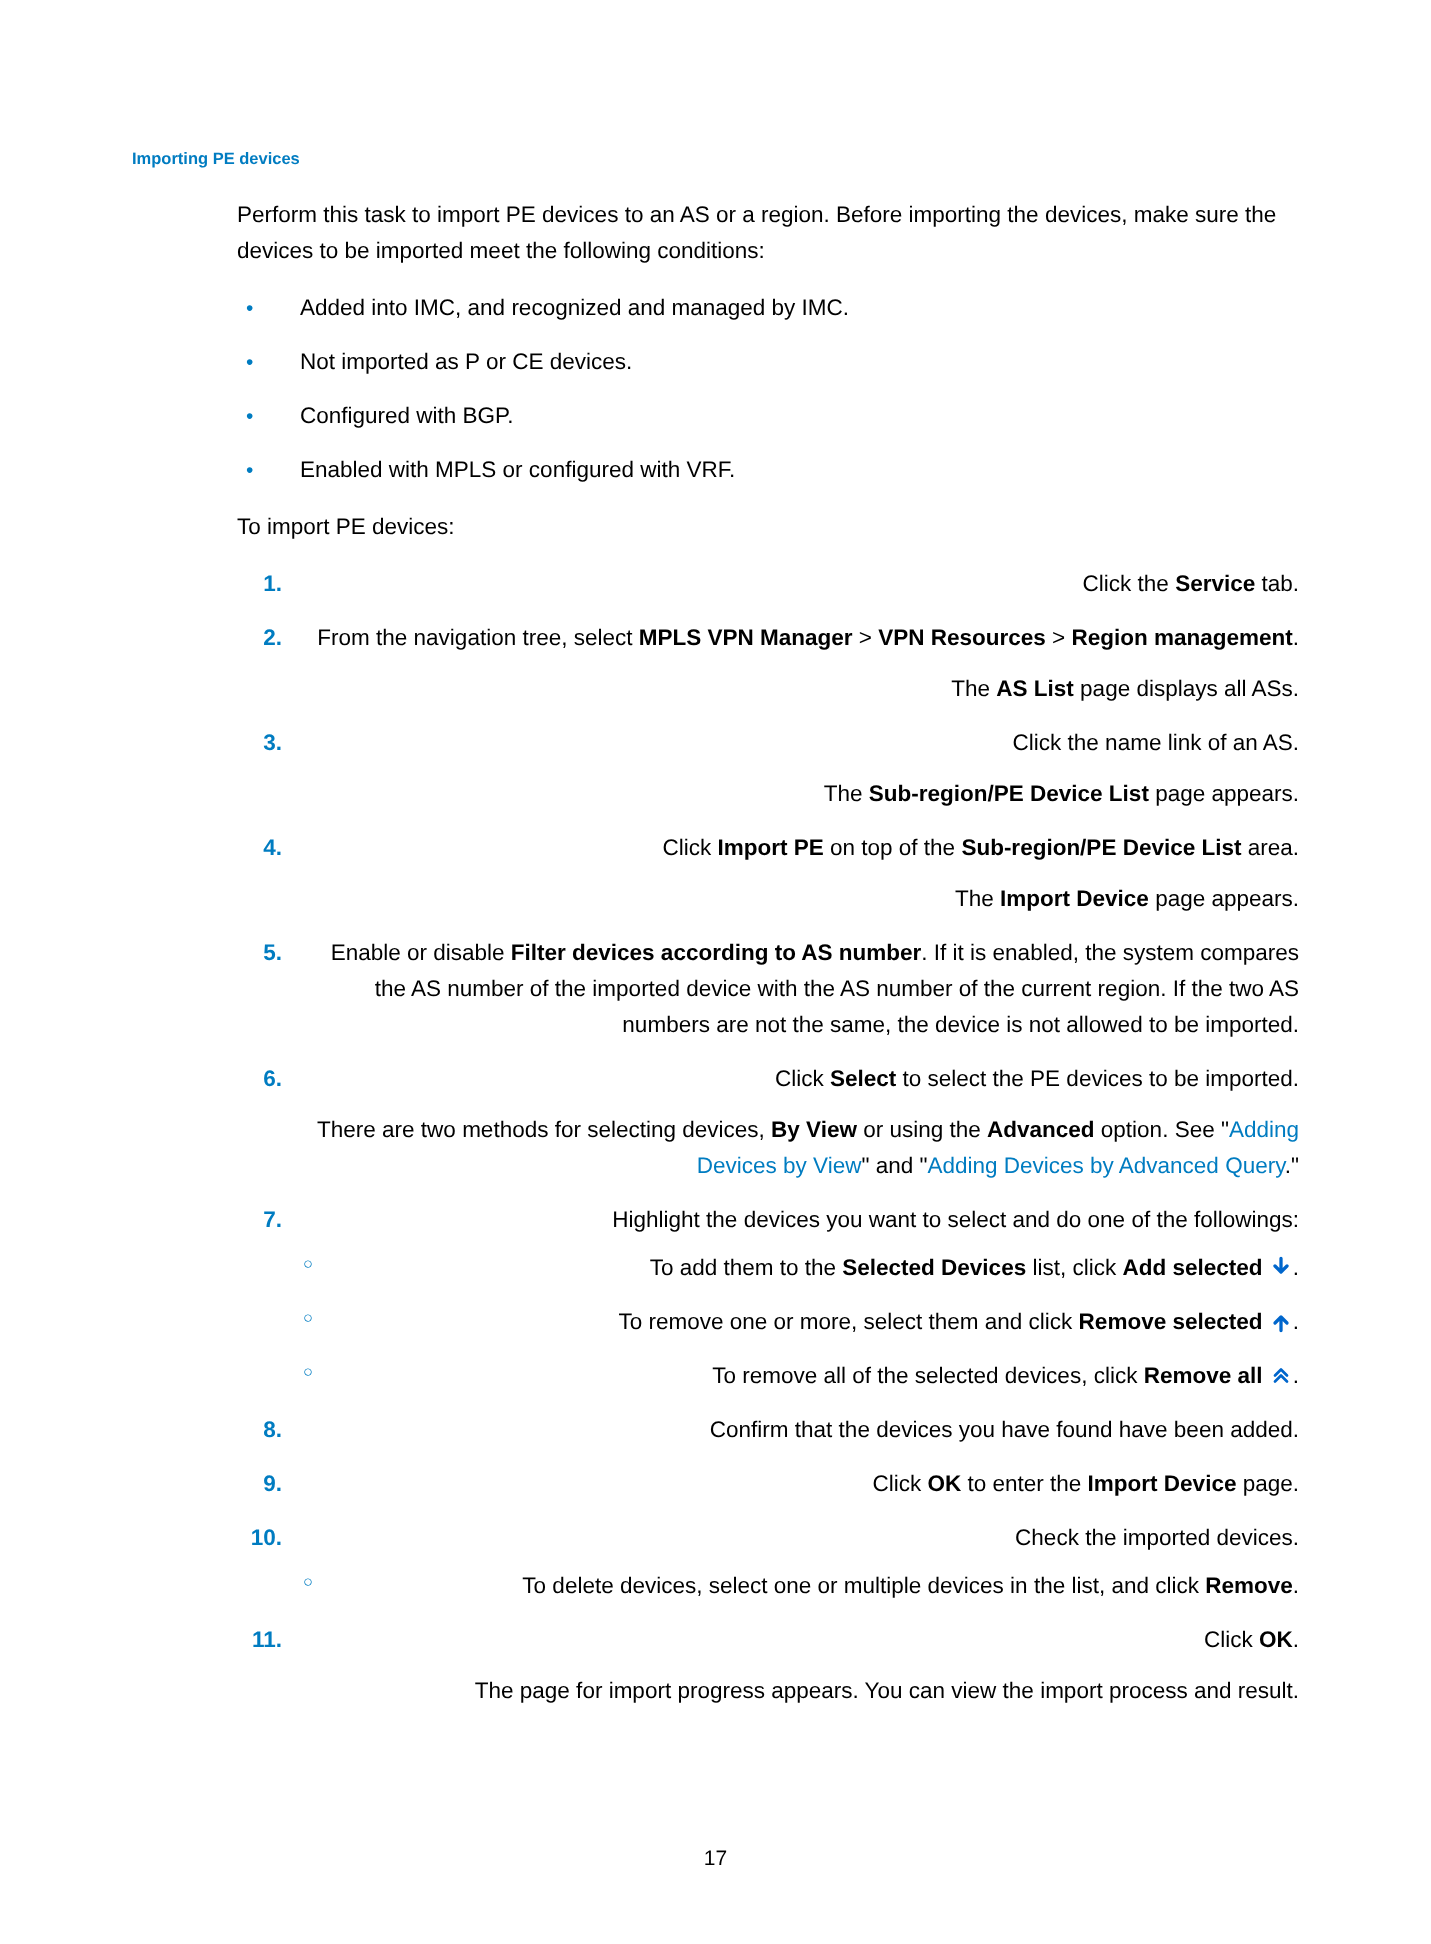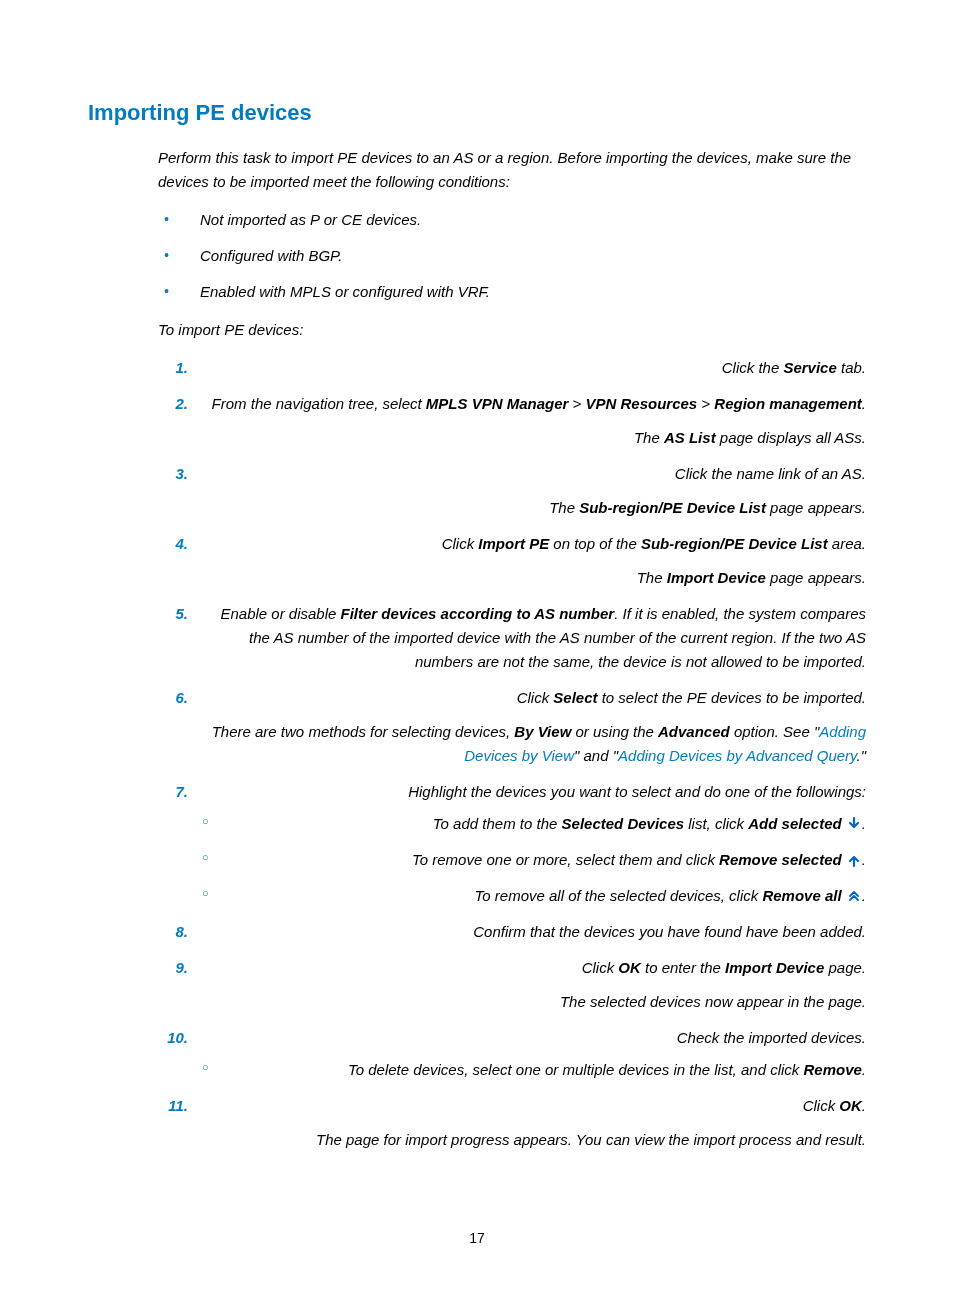--- a/index.html
+++ b/index.html
@@ -13,27 +13,26 @@
   .page {
     width: 954px;
     min-height: 1296px;
     padding: 100px 88px 60px 88px;
     box-sizing: border-box;
     position: relative;
   }
   .section-heading {
     color: #007cc1;
     font-weight: bold;
-    font-size: 22px;
+    font-size: 11px;
     margin-bottom: 20px;
   }
   .body-block {
     margin-left: 70px;
     line-height: 1.6;
-    font-style: italic;
   }
   .para {
     margin: 0 0 14px 0;
   }
   ul.bullets {
     list-style: none;
     padding: 0;
     margin: 0 0 14px 0;
   }
   ul.bullets > li {
@@ -120,20 +119,21 @@
 
 <div class="page">
 
   <div class="section-heading">Importing PE devices</div>
 
   <div class="body-block">
 
     <p class="para">Perform this task to import PE devices to an AS or a region. Before importing the devices, make sure the devices to be imported meet the following conditions:</p>
 
     <ul class="bullets">
+      <li>Added into IMC, and recognized and managed by IMC.</li>
       <li>Not imported as P or CE devices.</li>
       <li>Configured with BGP.</li>
       <li>Enabled with MPLS or configured with VRF.</li>
     </ul>
 
     <p class="para">To import PE devices:</p>
 
     <ol class="steps">
 
       <li>
@@ -192,21 +192,20 @@
           </li>
         </ul>
       </li>
 
       <li>
         <span>Confirm that the devices you have found have been added.</span>
       </li>
 
       <li>
         <span>Click </span><b>OK</b><span> to enter the </span><b>Import Device</b><span> page.</span>
-        <div class="step-sub">The selected devices now appear in the page.</div>
       </li>
 
       <li class="two-digit">
         <span>Check the imported devices.</span>
         <ul class="circles">
           <li>
             <span>To delete devices, select one or multiple devices in the list, and click </span><b>Remove</b><span>.</span>
           </li>
         </ul>
       </li>

